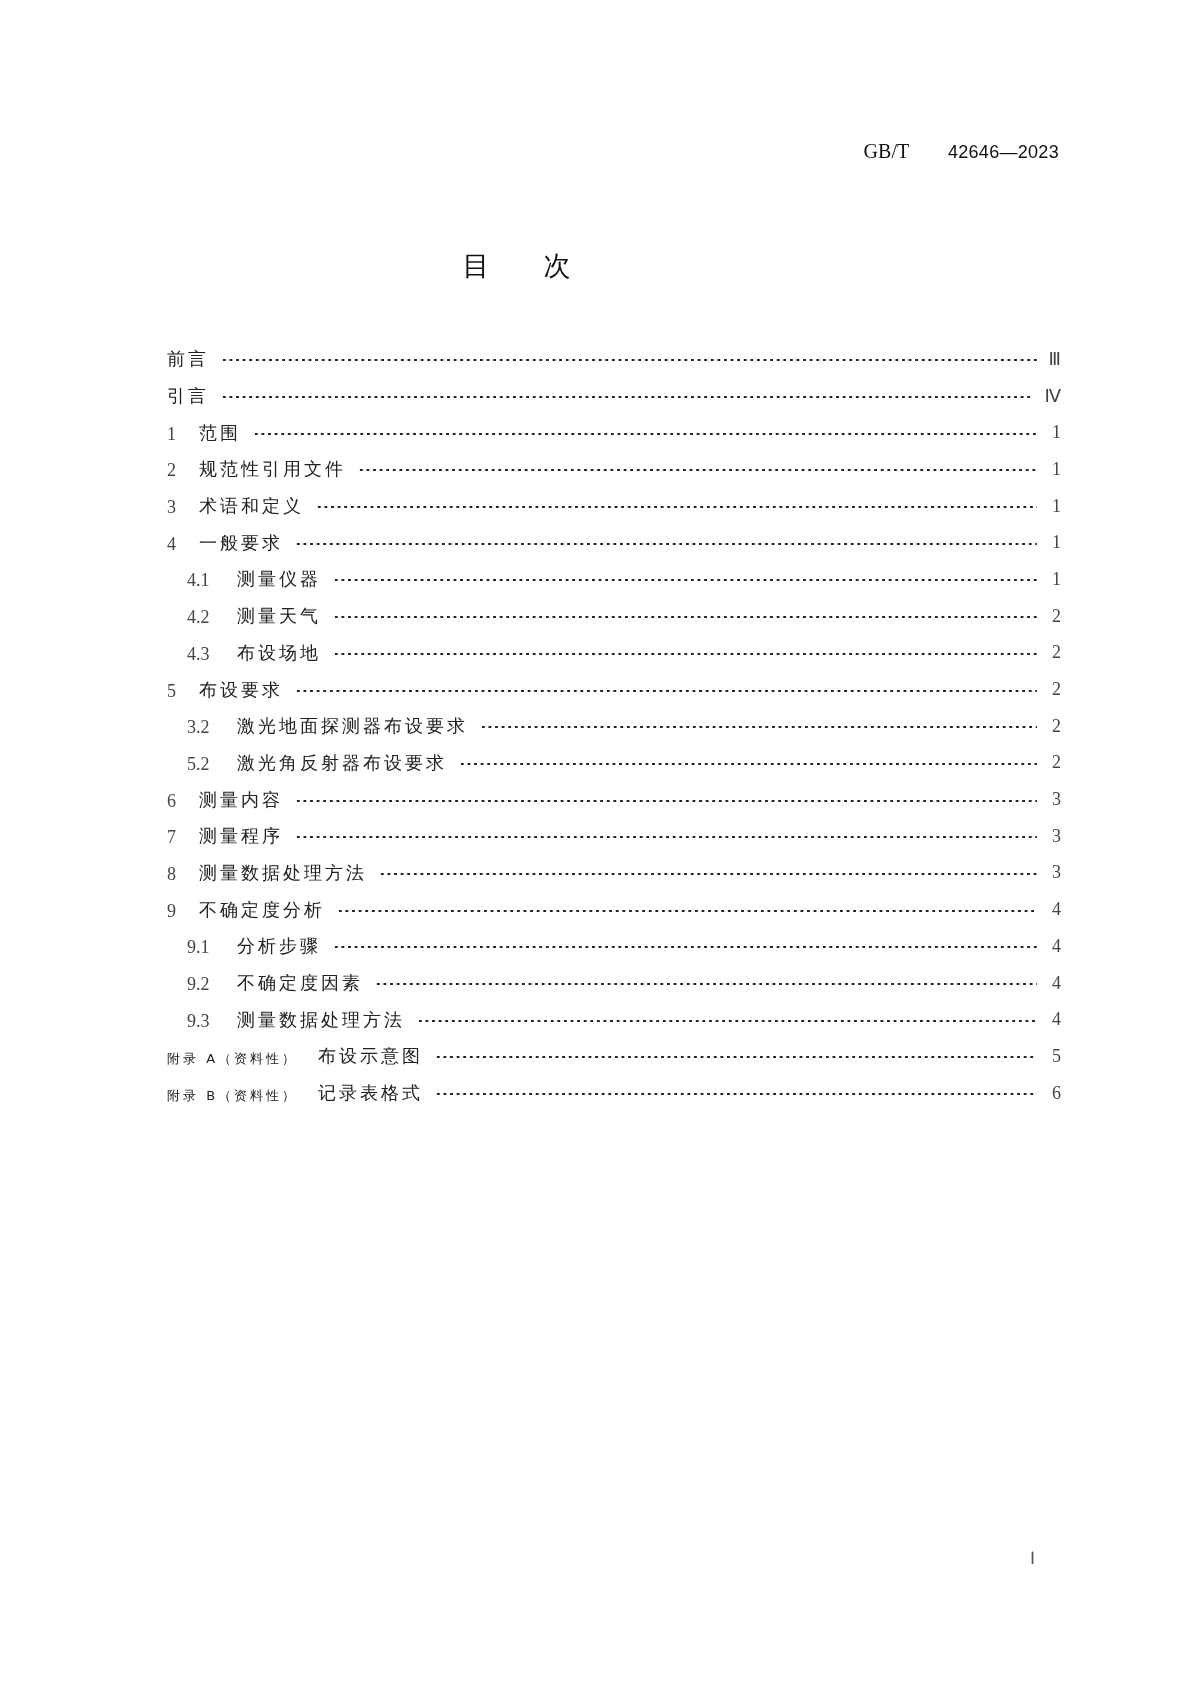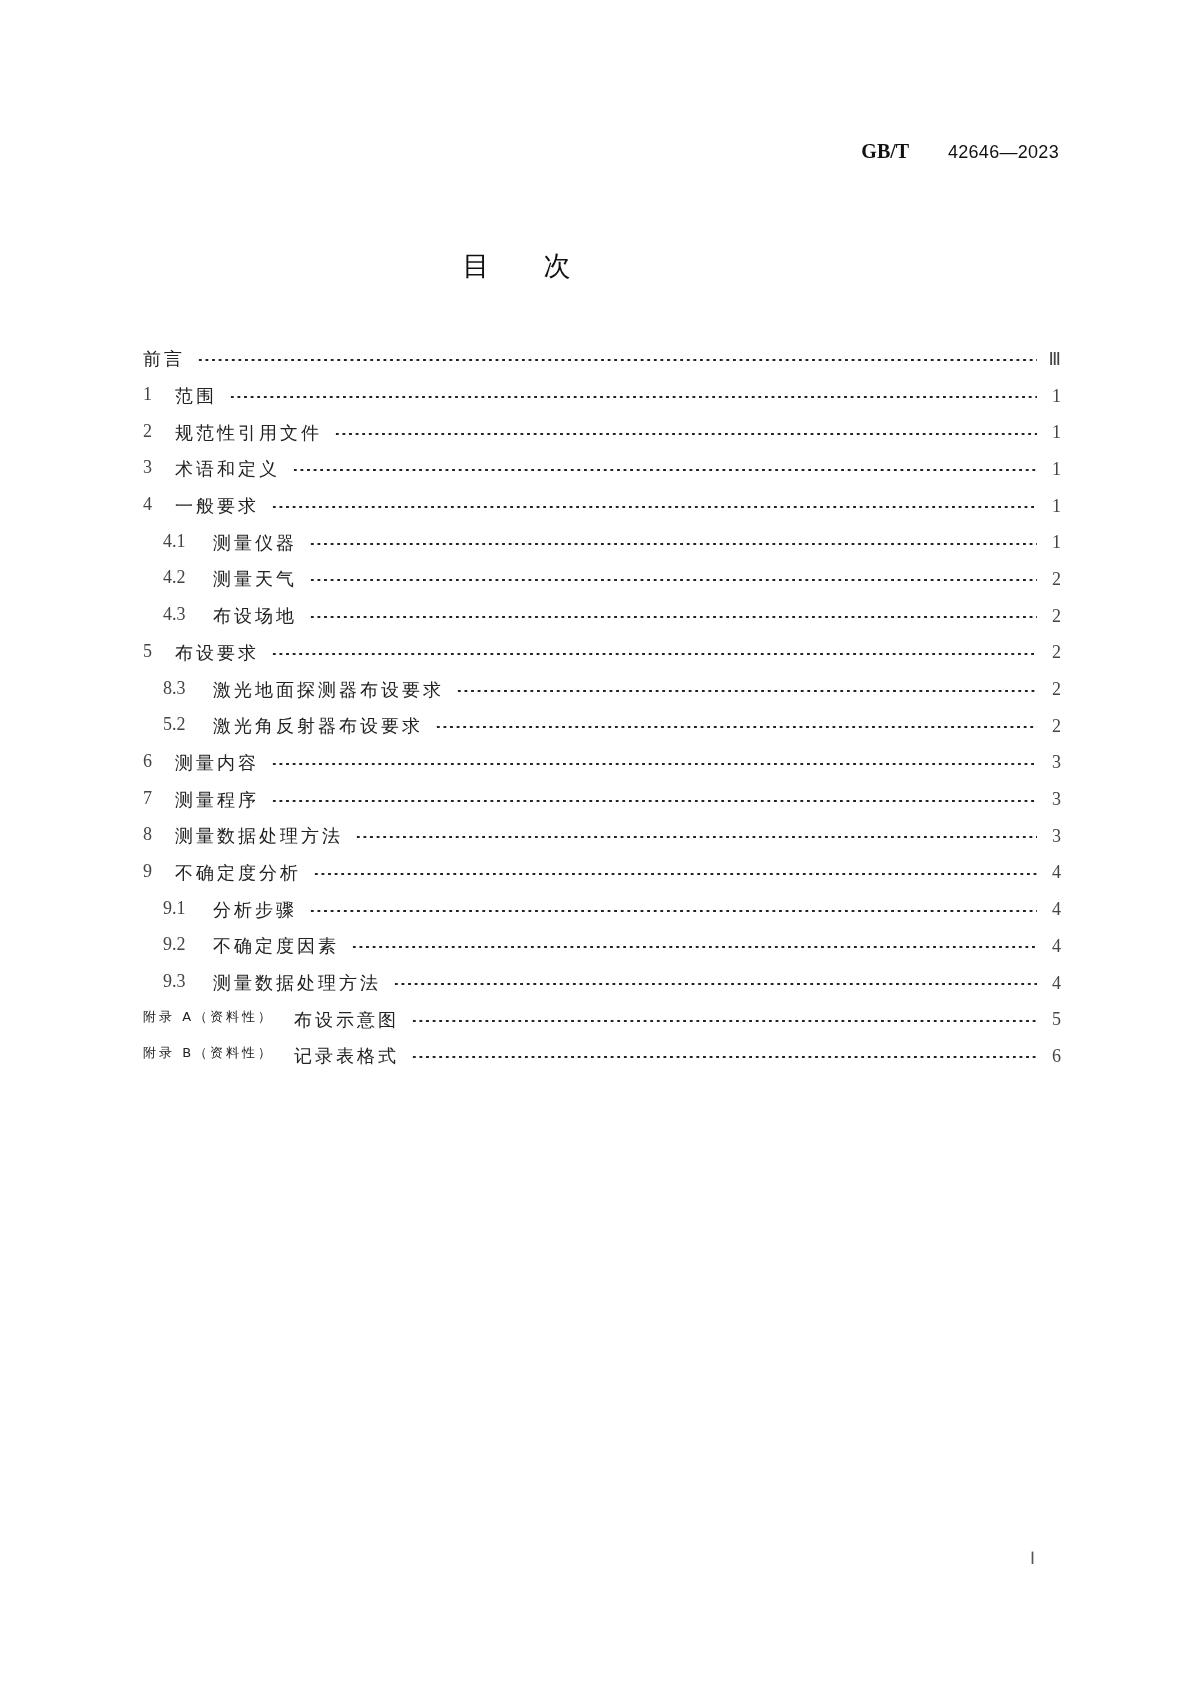--- a/index.html
+++ b/index.html
@@ -1,23 +1,23 @@
 <!DOCTYPE html>
 <html><head>
   <meta charset="utf-8">
   <style>
     html, body { margin: 0; padding: 0; background: #ffffff; }
     body { width: 1191px; height: 1685px; position: relative; overflow: hidden; color: #222; font-family: "DejaVu Serif", serif; }
     .std-id { position: absolute; right: 132px; top: 140px; font-size: 18px; color: #111; }
-    .std-id .gb { font-family: "Liberation Serif", serif; font-weight: bold; font-size: 20px; margin-left: 16px; }
+    .std-id .gb { font-family: "Liberation Serif", serif; font-weight: normal; font-size: 20px; margin-left: 16px; }
     .std-id .num { font-family: "Liberation Sans", sans-serif; font-size: 18px; letter-spacing: 0.3px; margin-left: 33px; }
     .toc-title { position: absolute; left: 0; width: 1033px; top: 248px; text-align: center; font-size: 27px; font-family: "DejaVu Sans", sans-serif; color: #111; letter-spacing: 54px; padding-left: 54px; box-sizing: border-box; }
     .toc { position: absolute; left: 143px; top: 341px; width: 918px; }
     .row { position: relative; height: 36.7px; display: flex; align-items: center; font-size: 18px; }
-    .row .label { white-space: nowrap; display: flex; align-items: flex-start; }
+    .row .label { white-space: nowrap; display: flex; align-items: flex-end; margin-left: 24px; }
     .row .num { font-family: "Liberation Serif", serif; font-size: 18px; color: #444; }
     .row.l1 .num { width: 32px; }
     .row.l2 .num { width: 50px; margin-left: 20px; }
     .row .text { font-family: "DejaVu Sans", sans-serif; font-size: 18px; letter-spacing: 3px; color: #222; }
     .row .appx-prefix { font-family: "DejaVu Sans", sans-serif; font-size: 13px; letter-spacing: 3px; color: #222; margin-right: 20px; }
     .row .dots { flex: 1; margin: 0 10px 0 12px; height: 4px; align-self: center; margin-top: 2px;
       background-image: radial-gradient(circle, #222 1.2px, transparent 1.4px);
       background-size: 6.6px 4px; background-repeat: repeat-x; background-position: left center; }
     .row .page { font-family: "Liberation Serif", serif; font-size: 18px; color: #444; min-width: 14px; text-align: right; }
     .footer-page { position: absolute; left: 1030px; top: 1548px; font-family: "Liberation Serif", serif; font-size: 17px; color: #555; }
@@ -35,20 +35,27 @@
 <div class="toc" id="toc">
     <div class="row l1">
       <div class="label">
         <span class="text">前言</span>
       </div>
       <span class="dots"></span>
       <span class="page">Ⅲ</span>
     </div>
     <div class="row l1">
       <div class="label">
+        <span class="text">引言</span>
+      </div>
+      <span class="dots"></span>
+      <span class="page">Ⅳ</span>
+    </div>
+    <div class="row l1">
+      <div class="label">
         <span class="num">1</span>
         <span class="text">范围</span>
       </div>
       <span class="dots"></span>
       <span class="page">1</span>
     </div>
     <div class="row l1">
       <div class="label">
         <span class="num">2</span>
         <span class="text">规范性引用文件</span>
@@ -99,21 +106,21 @@
     <div class="row l1">
       <div class="label">
         <span class="num">5</span>
         <span class="text">布设要求</span>
       </div>
       <span class="dots"></span>
       <span class="page">2</span>
     </div>
     <div class="row l2">
       <div class="label">
-        <span class="num">8.3</span>
+        <span class="num">3.2</span>
         <span class="text">激光地面探测器布设要求</span>
       </div>
       <span class="dots"></span>
       <span class="page">2</span>
     </div>
     <div class="row l2">
       <div class="label">
         <span class="num">5.2</span>
         <span class="text">激光角反射器布设要求</span>
       </div>

